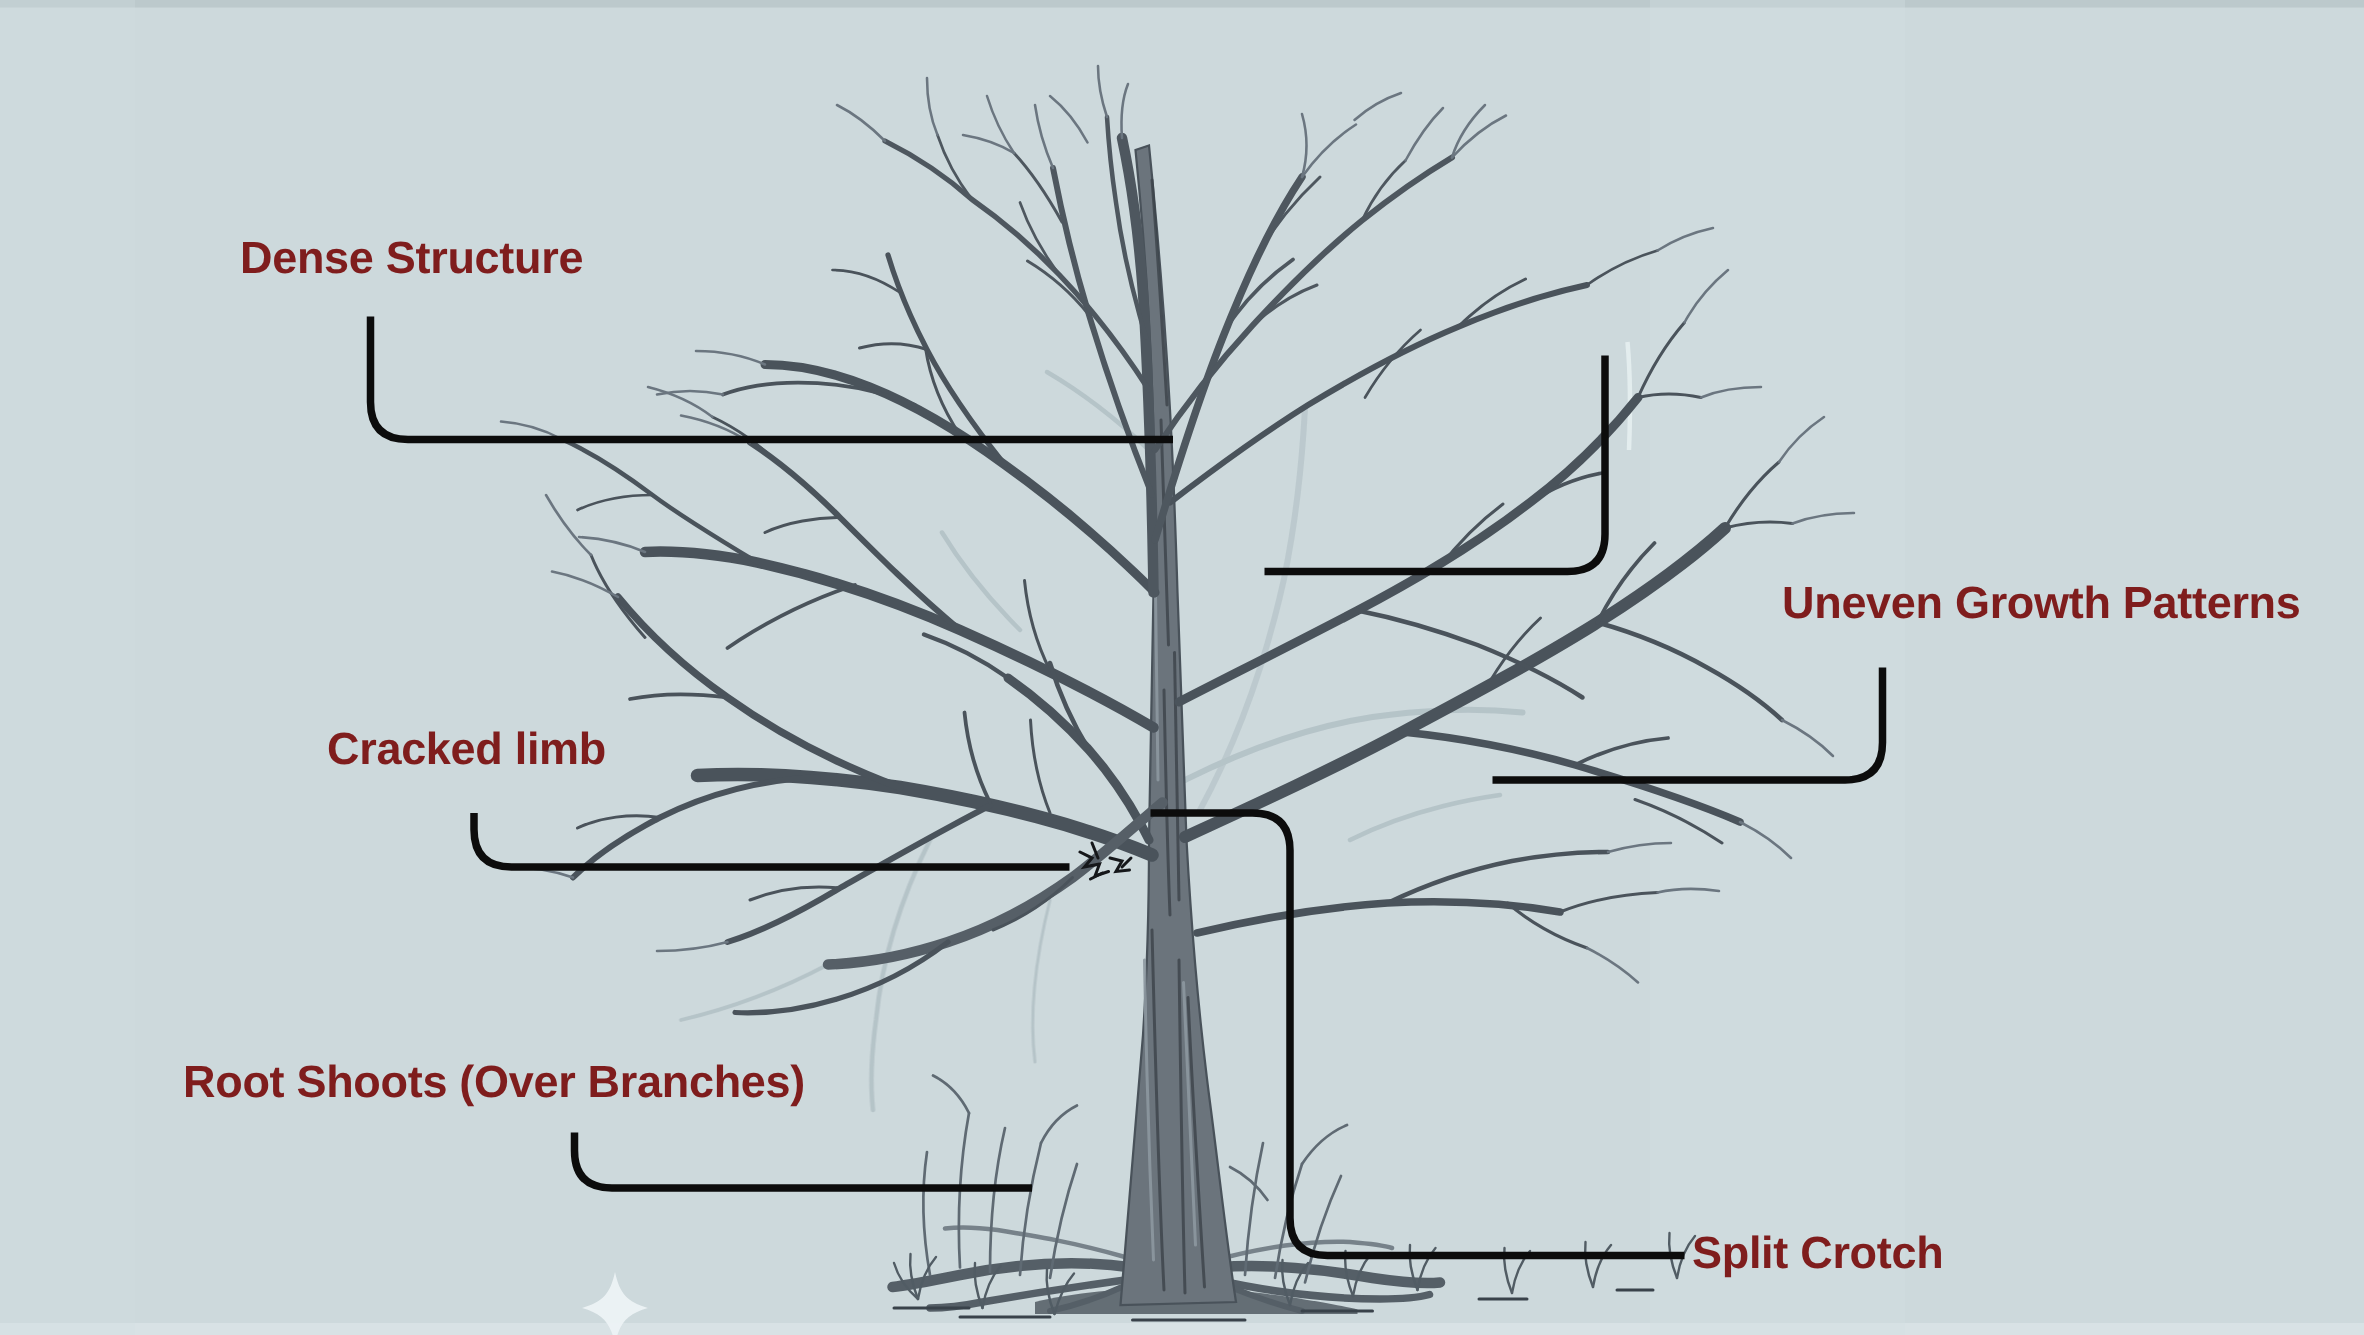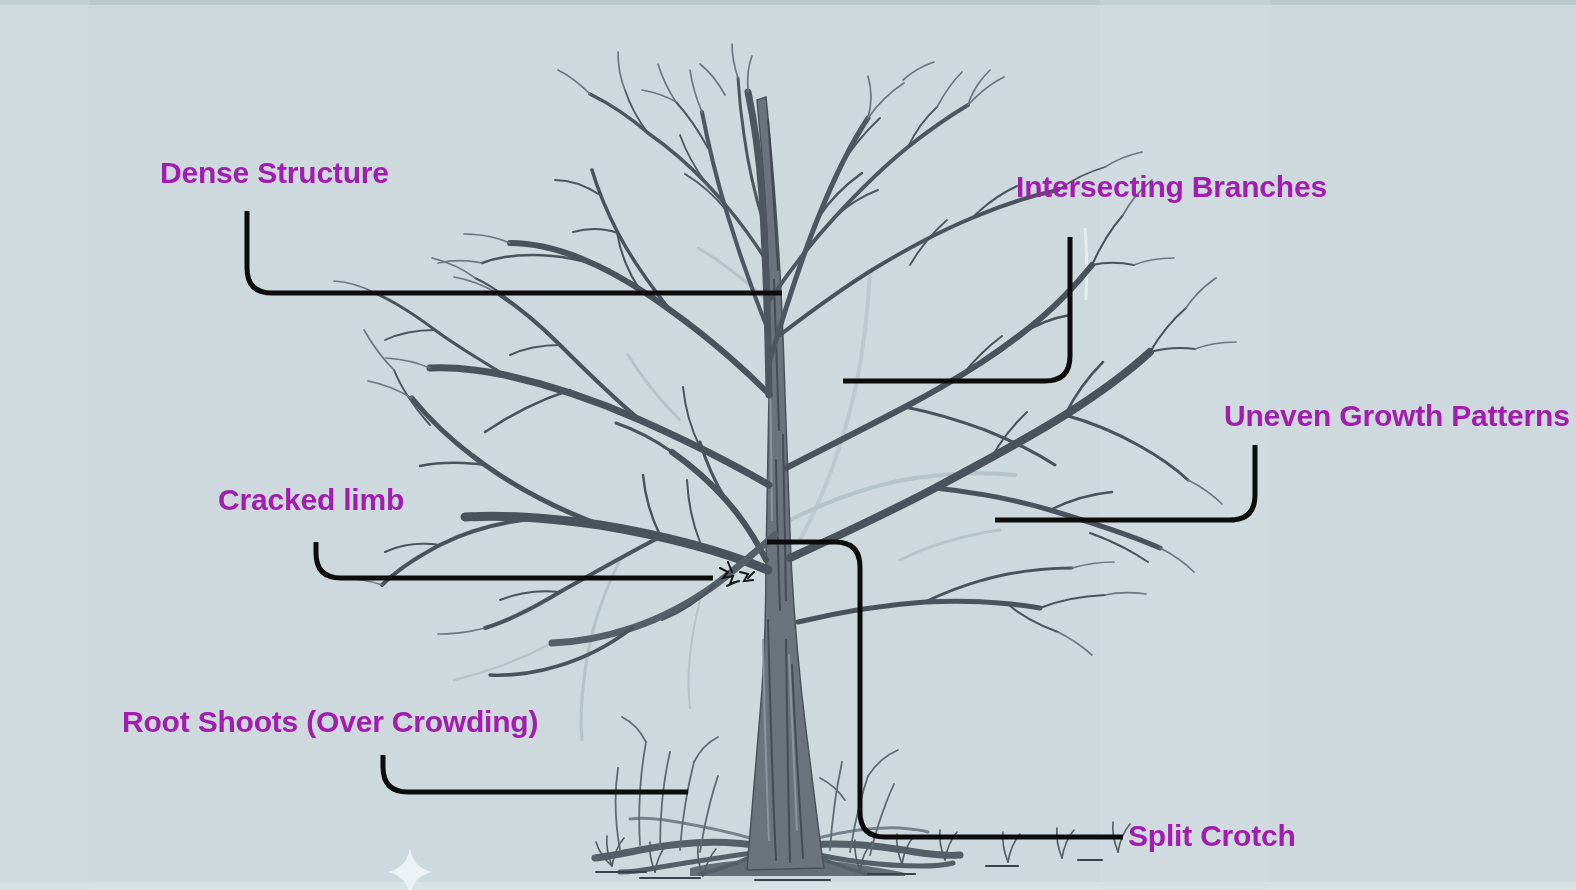--- a/index.html
+++ b/index.html
@@ -1,23 +1,23 @@
 <!DOCTYPE html>
 <html><head>
 <meta charset="utf-8">
 <style>
   html,body{margin:0;padding:0;background:#cdd9dc;}
   .stage{position:relative;width:1576px;height:890px;background:#cdd9dc;overflow:hidden;
          font-family:"Liberation Sans","DejaVu Sans",sans-serif;}
   .layer{position:absolute;left:0;top:0;}
-  .ann{position:absolute;font-weight:700;font-size:30px;line-height:1.05;color:#a21caf;
+  .ann{position:absolute;font-weight:700;font-size:30px;line-height:1.05;color:#7f1d1d;
        white-space:nowrap;letter-spacing:-0.2px;}
   .ann-dense{left:160px;top:157px;}
   .ann-intersecting{left:1016px;top:171px;}
-  .ann-uneven{left:1188px;top:400px;margin-left:36px;}
+  .ann-uneven{left:1188px;top:387px;}
   .ann-cracked{left:218px;top:484px;text-align:right;}
   .ann-root{left:122px;top:706px;}
   .ann-split{left:1128px;top:820px;}
 </style>
 </head>
 <body>
 
 <div class="stage">
 
   <svg class="layer" width="1576" height="890" viewBox="0 0 1576 890">
@@ -247,18 +247,17 @@
       <path d="M247,211 V268 Q247,293 272,293 H782"></path>
       <path d="M1070,237 V356 Q1070,381 1045,381 H843"></path>
       <path d="M1255,445 V495 Q1255,520 1230,520 H995"></path>
       <path d="M316,542 V553 Q316,578 341,578 H713"></path>
       <path d="M383,755 V767 Q383,792 408,792 H688"></path>
       <path d="M767,542 H835 Q860,542 860,567 V812 Q860,837 885,837 H1123"></path>
     </g>
   </svg>
 
   <div class="ann ann-dense">Dense Structure</div>
-  <div class="ann ann-intersecting">Intersecting Branches</div>
   <div class="ann ann-uneven">Uneven Growth Patterns</div>
   <div class="ann ann-cracked">Cracked limb</div>
-  <div class="ann ann-root">Root Shoots (Over Crowding)</div>
+  <div class="ann ann-root">Root Shoots (Over Branches)</div>
   <div class="ann ann-split">Split Crotch</div>
 </div>
 
 </body></html>

